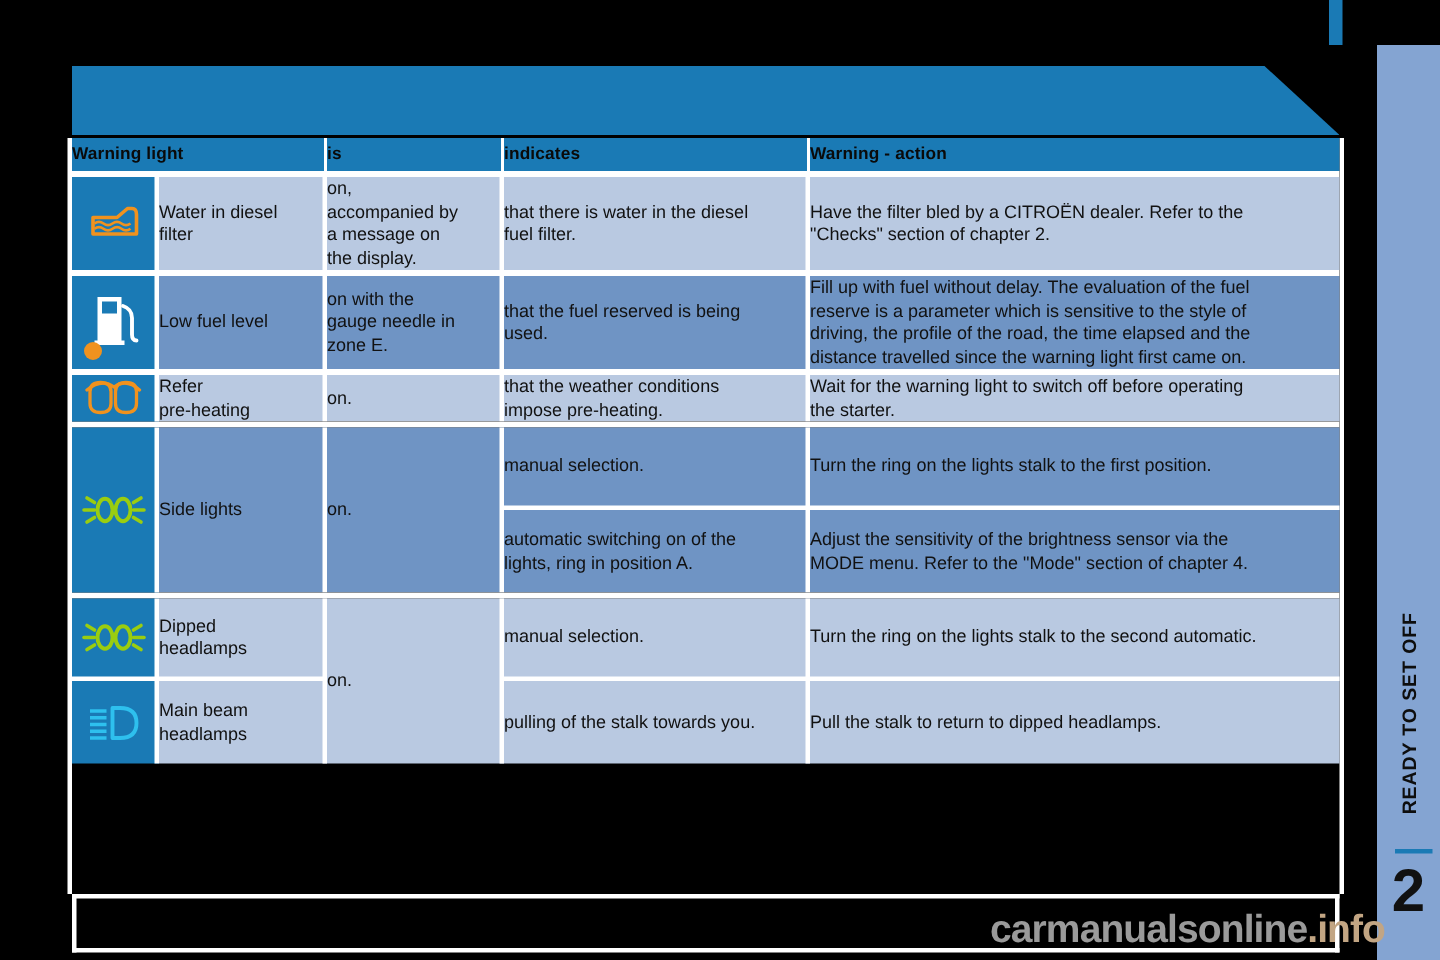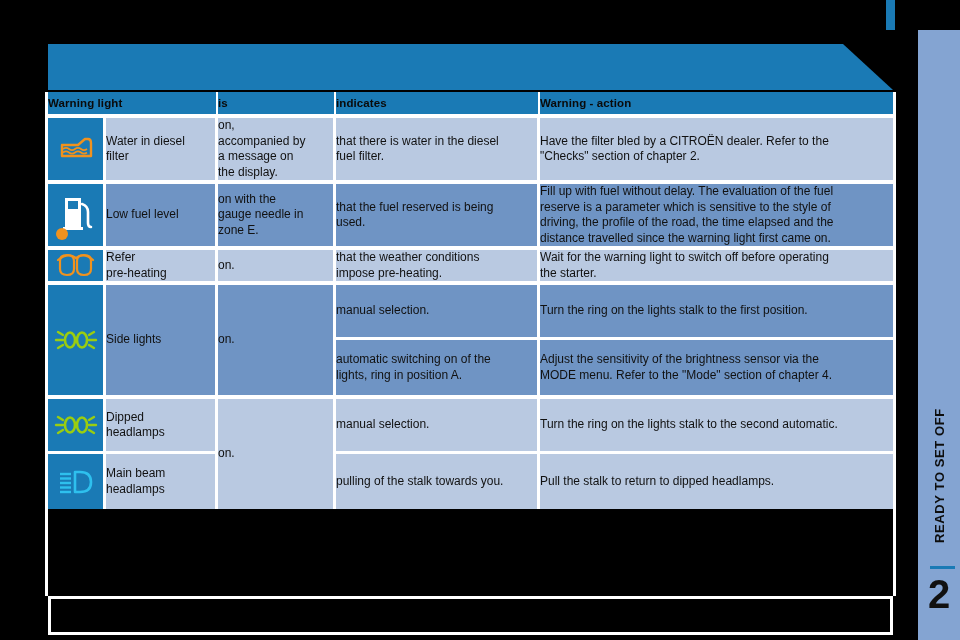--- a/index.html
+++ b/index.html
@@ -265,14 +265,17 @@
   <div class="bottom-left"></div>
   <div class="bottom-right"></div>
 
   <div class="sidebar"></div>
   <div class="side-text">
     <span>READY TO SET OFF</span>
   </div>
   <div class="side-rule"></div>
   <div class="side-num">2</div>
 
+  <div class="wm">
+    <span class="g">carmanualsonline</span><span class="o">.info</span>
+  </div>
 
 </div>
 
 </body></html>

